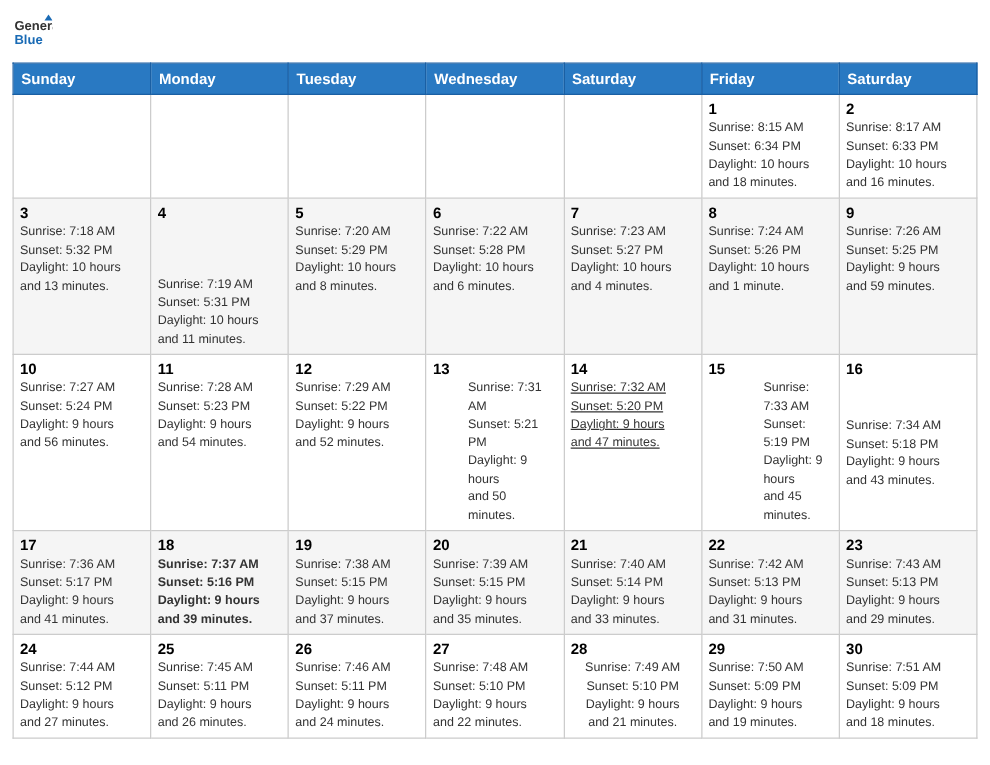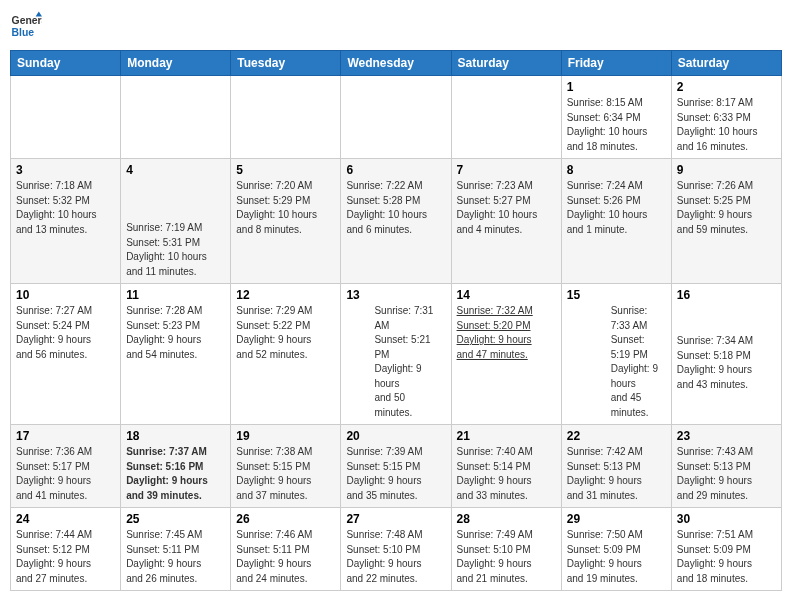--- a/index.html
+++ b/index.html
@@ -303,21 +303,21 @@
         </td>
         <td>
           <div class="day-number">27</div>
           <div class="day-info" style="white-space: pre-line;">Sunrise: 7:48 AM
 Sunset: 5:10 PM
 Daylight: 9 hours
 and 22 minutes.</div>
         </td>
         <td>
           <div class="day-number">28</div>
-          <div class="day-info" style="white-space: pre-line;">Sunrise: 7:49 AM
+          <div class="day-info" style="white-space: pre-line; text-align: center;">Sunrise: 7:49 AM
 Sunset: 5:10 PM
 Daylight: 9 hours
 and 21 minutes.</div>
         </td>
         <td>
           <div class="day-number">29</div>
           <div class="day-info" style="white-space: pre-line;">Sunrise: 7:50 AM
 Sunset: 5:09 PM
 Daylight: 9 hours
 and 19 minutes.</div>

